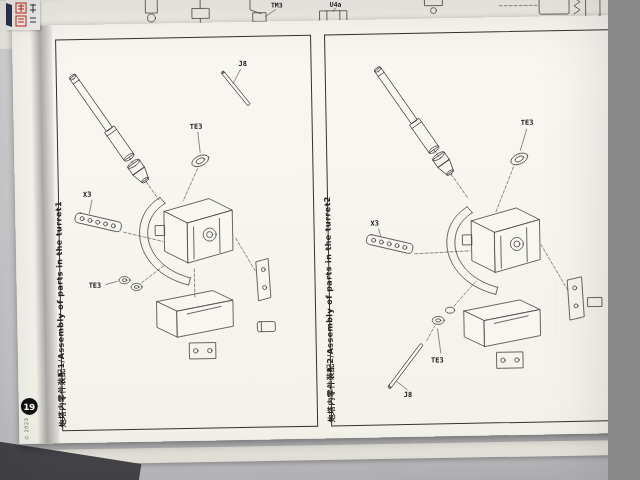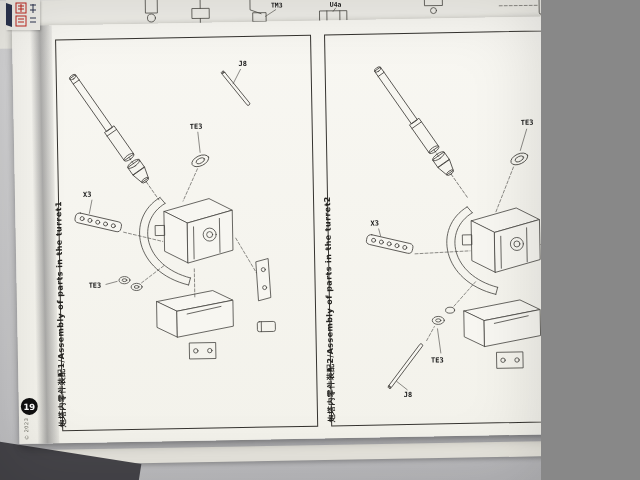--- a/index.html
+++ b/index.html
@@ -1,17 +1,17 @@
 <!DOCTYPE html>
 <html><head>
 <meta charset="utf-8">
 <style>
   html,body { margin:0; padding:0; background:#888; }
   .photo {
-    position:relative; width:541px; height:480px; overflow:hidden;
+    position:relative; width:608px; height:480px; overflow:hidden;
     background:linear-gradient(165deg,#dadadb 0%,#c9c9cb 55%,#b8b8bb 100%);
     font-family:"DejaVu Sans", sans-serif;
   }
   .photo::after{
     content:""; position:absolute; inset:0; pointer-events:none;
     box-shadow:inset 0 0 70px rgba(0,0,0,0.14); z-index:9;
   }
   
   .top-strip{
     position:absolute; left:-4px; top:-3px; width:638px; height:48px;

